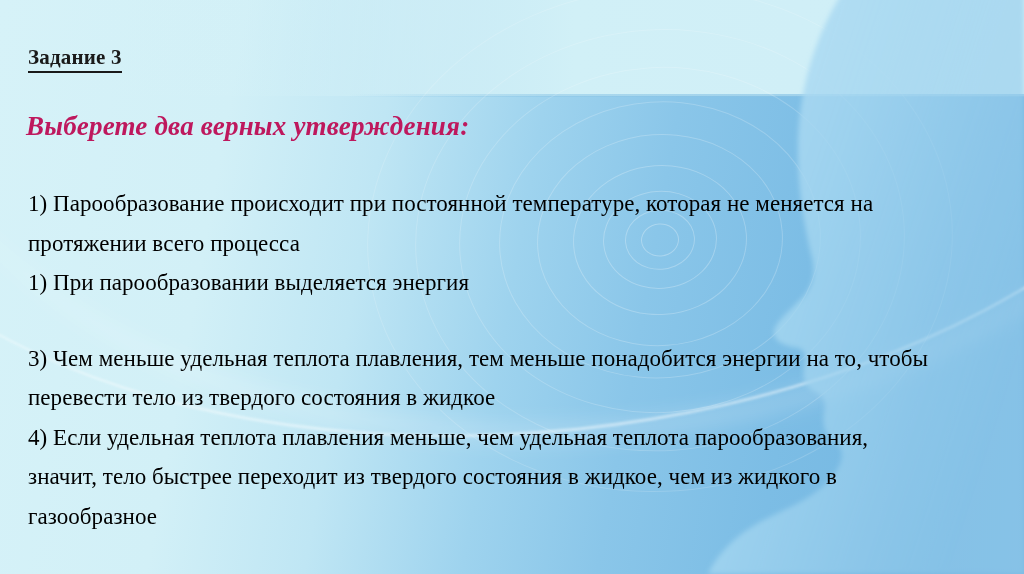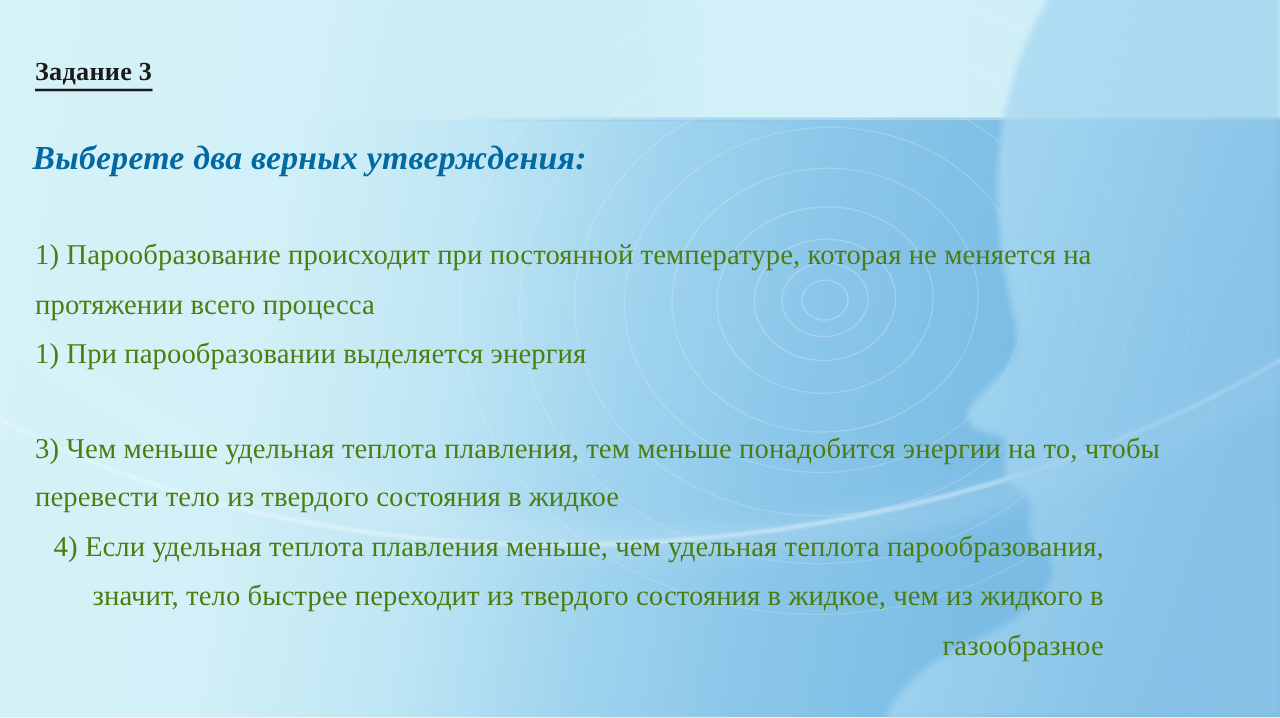--- a/index.html
+++ b/index.html
@@ -131,45 +131,45 @@
     line-height: 1.1;
     margin-top: 24px;
   }
   .slide-subtitle {
     position: absolute;
     left: 26px;
     top: 112px;
     font-size: 27px;
     font-weight: bold;
     font-style: italic;
-    color: #0369a1;
+    color: #be185d;
     line-height: 1.1;
     letter-spacing: 0.2px;
   }
   .statements {
     position: absolute;
     left: 28px;
     top: 184px;
     width: 940px;
     list-style: none;
     margin: 0;
     padding: 0;
   }
   .statements li {
     font-size: 23px;
     line-height: 39.5px;
-    color: #4d7c0f;
+    color: #000000;
     margin: 0;
     padding: 0;
     text-indent: 0;
     letter-spacing: 0.05px;
   }
   .statements li.w1 { width: 902px; }
   .statements li.w3 { width: 900px; margin-top: 36px; }
-  .statements li.w4 { width: 855px; text-align: right; }
+  .statements li.w4 { width: 855px; }
 </style>
 </head>
 <body>
 
 <div id="slide">
 
   <div class="bg-base"></div>
   <div class="bg-topband"></div>
   <div class="bg-topband-edge"></div>
   <div class="bg-swoosh2"></div>

